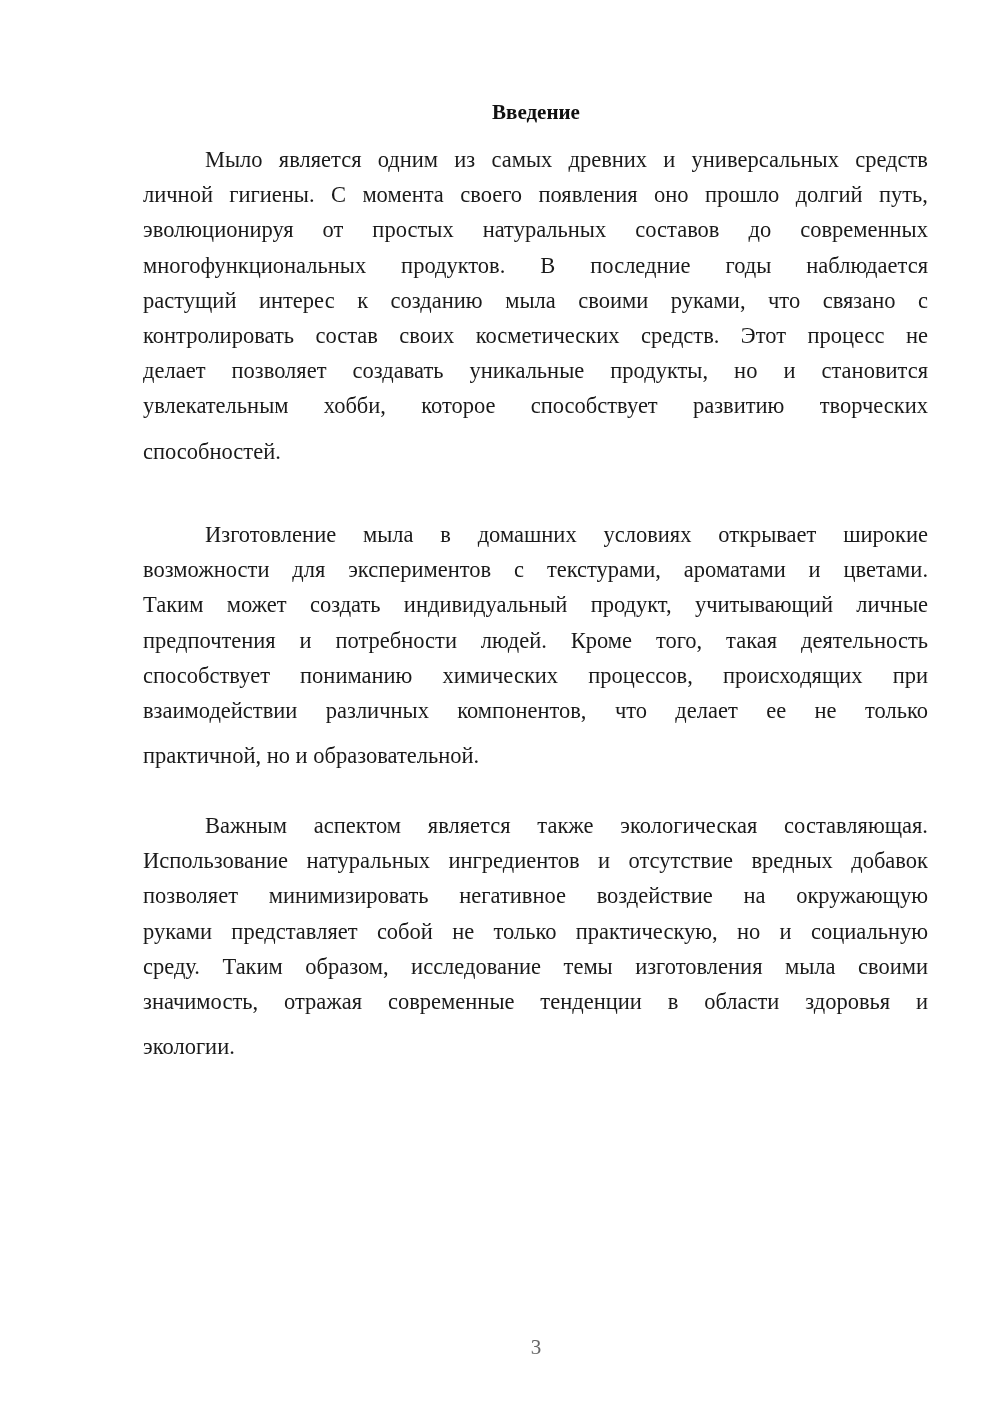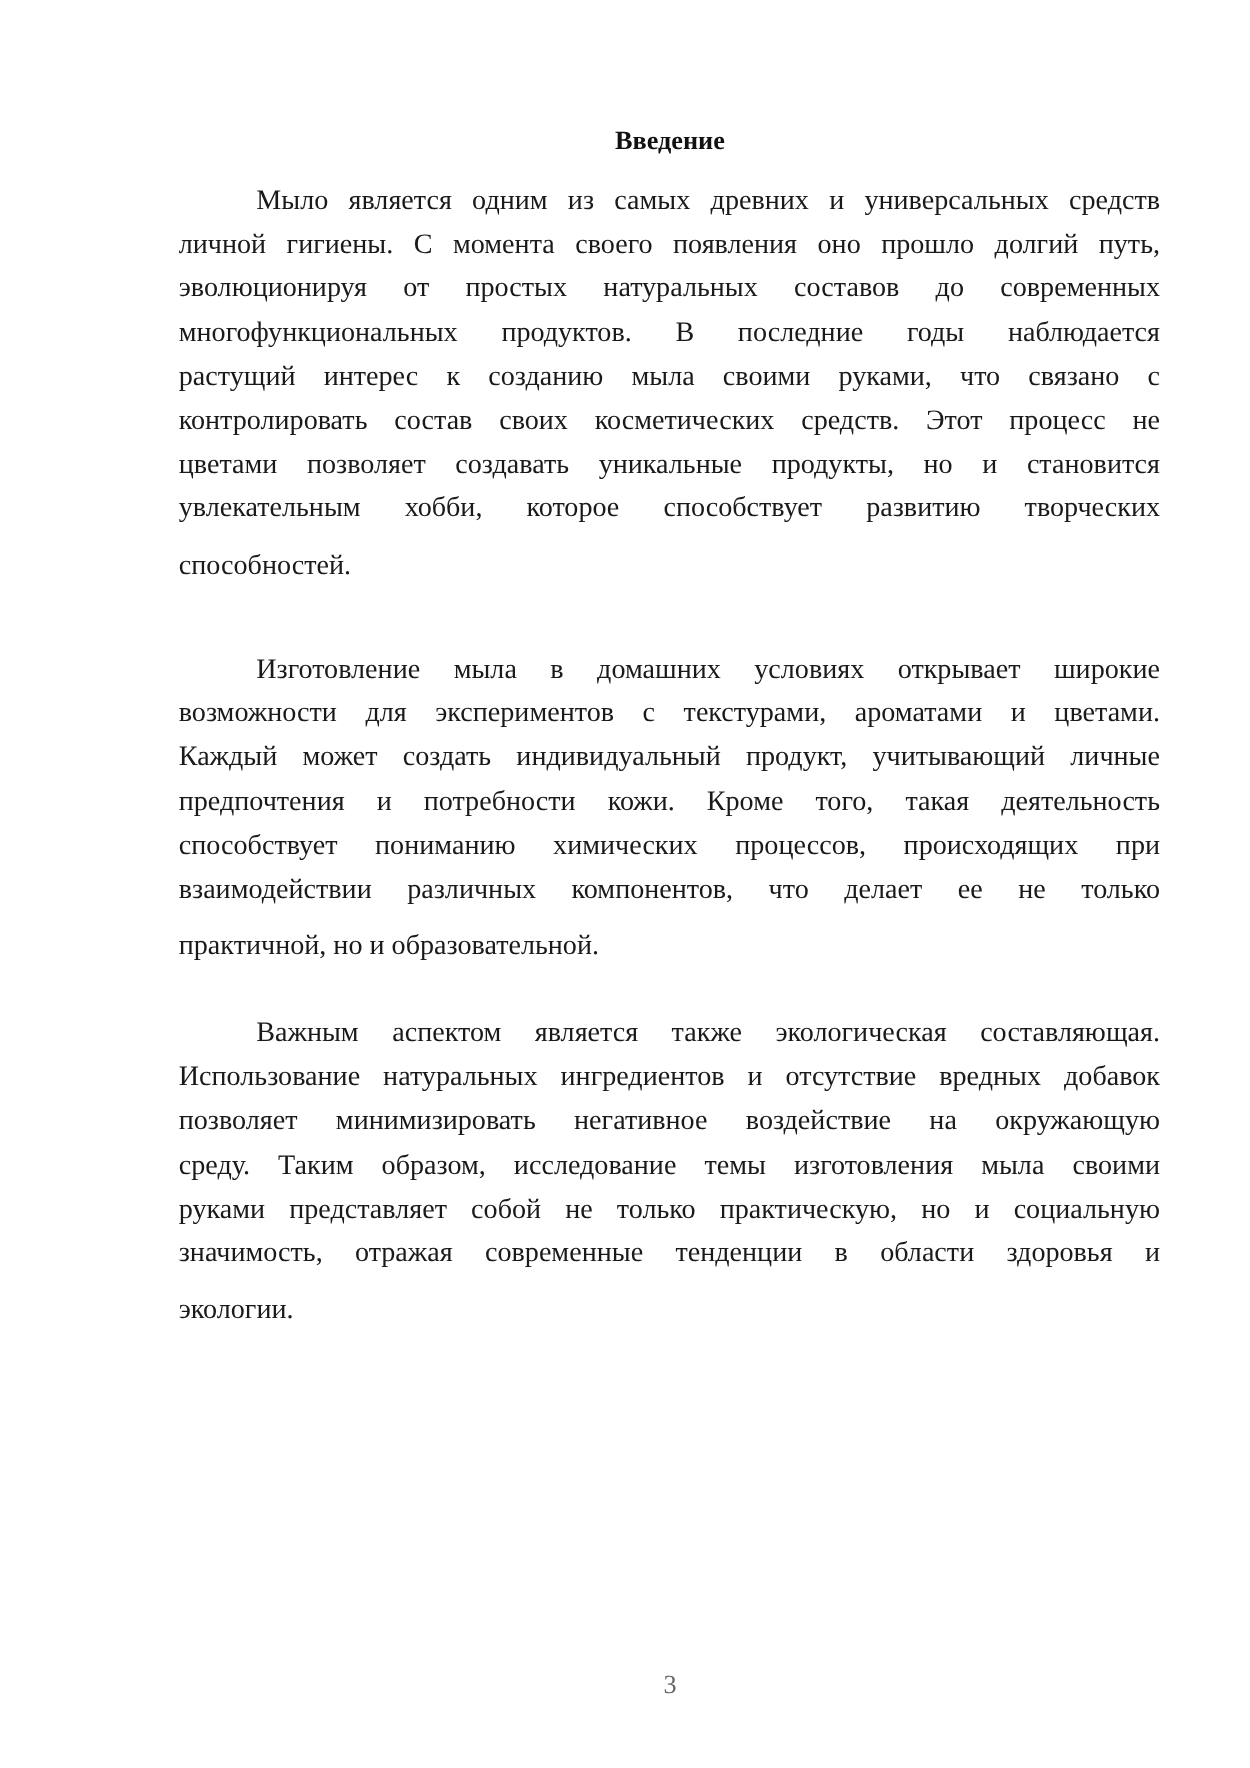--- a/index.html
+++ b/index.html
@@ -76,40 +76,40 @@
 
   <div class="title">Введение</div>
 
   <div class="para" id="p1">
     <span class="line indent">Мыло является одним из самых древних и универсальных средств</span>
     <span class="line">личной гигиены. С момента своего появления оно прошло долгий путь,</span>
     <span class="line">эволюционируя от простых натуральных составов до современных</span>
     <span class="line">многофункциональных продуктов. В последние годы наблюдается</span>
     <span class="line">растущий интерес к созданию мыла своими руками, что связано с</span>
     <span class="line">контролировать состав своих косметических средств. Этот процесс не</span>
-    <span class="line">цветами позволяет создавать уникальные продукты, но и становится</span>
+    <span class="line">делает позволяет создавать уникальные продукты, но и становится</span>
     <span class="line">увлекательным хобби, которое способствует развитию творческих</span>
     <span class="line last">способностей.</span>
   </div>
 
   <div class="para" id="p2">
     <span class="line indent">Изготовление мыла в домашних условиях открывает широкие</span>
     <span class="line">возможности для экспериментов с текстурами, ароматами и цветами.</span>
-    <span class="line">Каждый может создать индивидуальный продукт, учитывающий личные</span>
-    <span class="line">предпочтения и потребности кожи. Кроме того, такая деятельность</span>
+    <span class="line">Таким может создать индивидуальный продукт, учитывающий личные</span>
+    <span class="line">предпочтения и потребности людей. Кроме того, такая деятельность</span>
     <span class="line">способствует пониманию химических процессов, происходящих при</span>
     <span class="line">взаимодействии различных компонентов, что делает ее не только</span>
     <span class="line last">практичной, но и образовательной.</span>
   </div>
 
   <div class="para" id="p3">
     <span class="line indent">Важным аспектом является также экологическая составляющая.</span>
     <span class="line">Использование натуральных ингредиентов и отсутствие вредных добавок</span>
     <span class="line">позволяет минимизировать негативное воздействие на окружающую</span>
+    <span class="line">руками представляет собой не только практическую, но и социальную</span>
     <span class="line">среду. Таким образом, исследование темы изготовления мыла своими</span>
-    <span class="line">руками представляет собой не только практическую, но и социальную</span>
     <span class="line">значимость, отражая современные тенденции в области здоровья и</span>
     <span class="line last">экологии.</span>
   </div>
 
   <div class="page-number">3</div>
 
 </div>
 
 </body></html>

